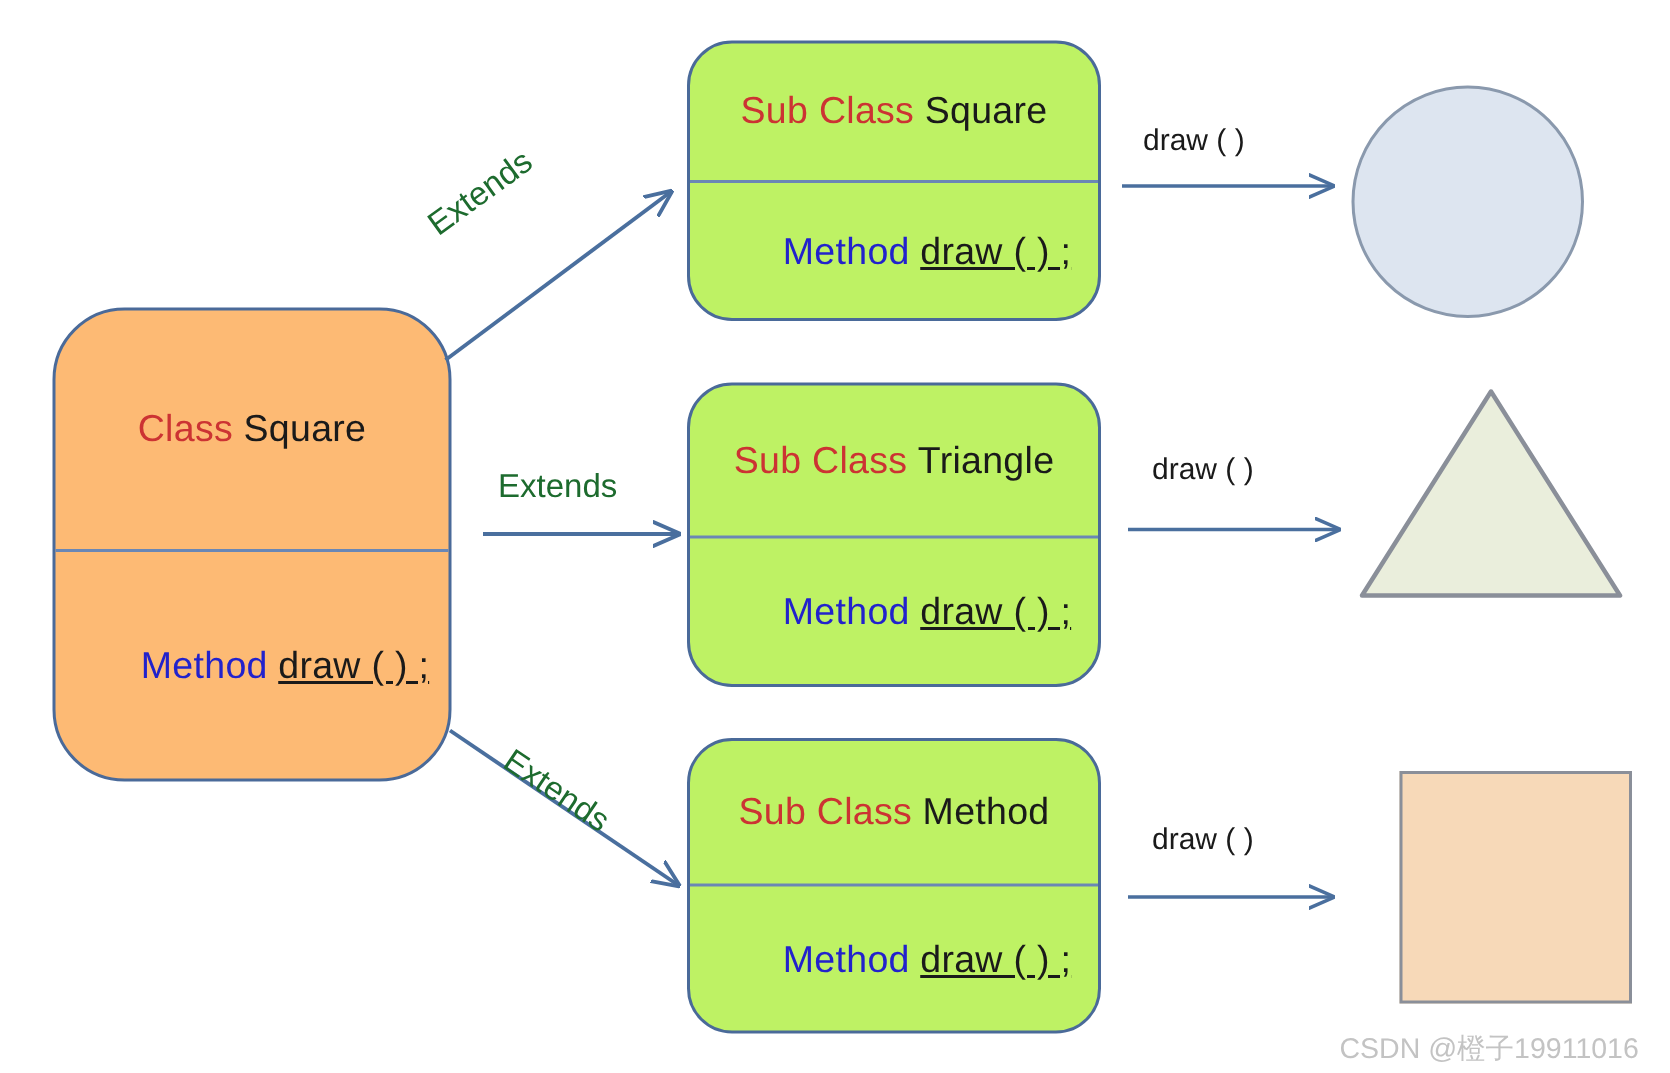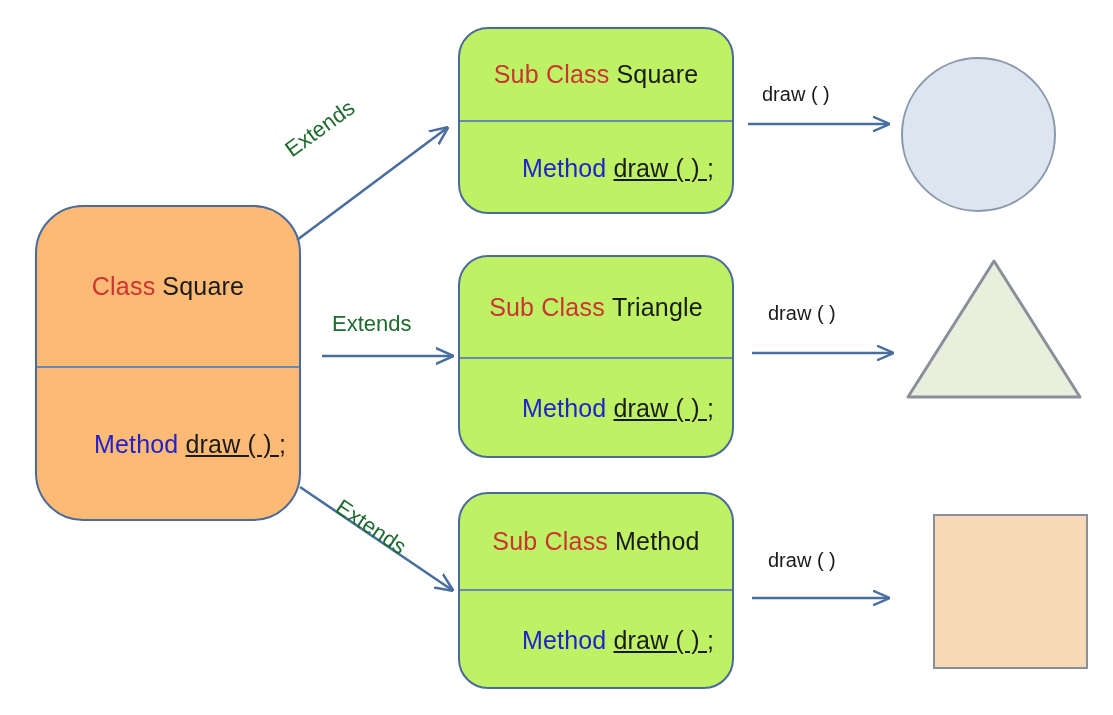--- a/index.html
+++ b/index.html
@@ -213,14 +213,15 @@
   <div class="edge-label call" style="left:768px; top:549px;">draw ( )</div>
 
   <div class="shape shape-circle" style="left:901px; top:57px; width:155px; height:155px; background:#dde5f0;"></div>
 
   <svg class="shape shape-triangle" style="left:905px; top:258px; width:178px; height:142px;">
     <polygon points="89,3 175,139 3,139" fill="#eaeedc" stroke="#8a8f99" stroke-width="3" stroke-linejoin="round"></polygon>
   </svg>
 
   <div class="shape shape-square" style="left:933px; top:514px; width:155px; height:155px; background:#f7d9b8;"></div>
 
+  <div class="watermark" style="left:893px; top:686px;">CSDN @橙子19911016</div>
 
 </div>
 
 </body></html>

